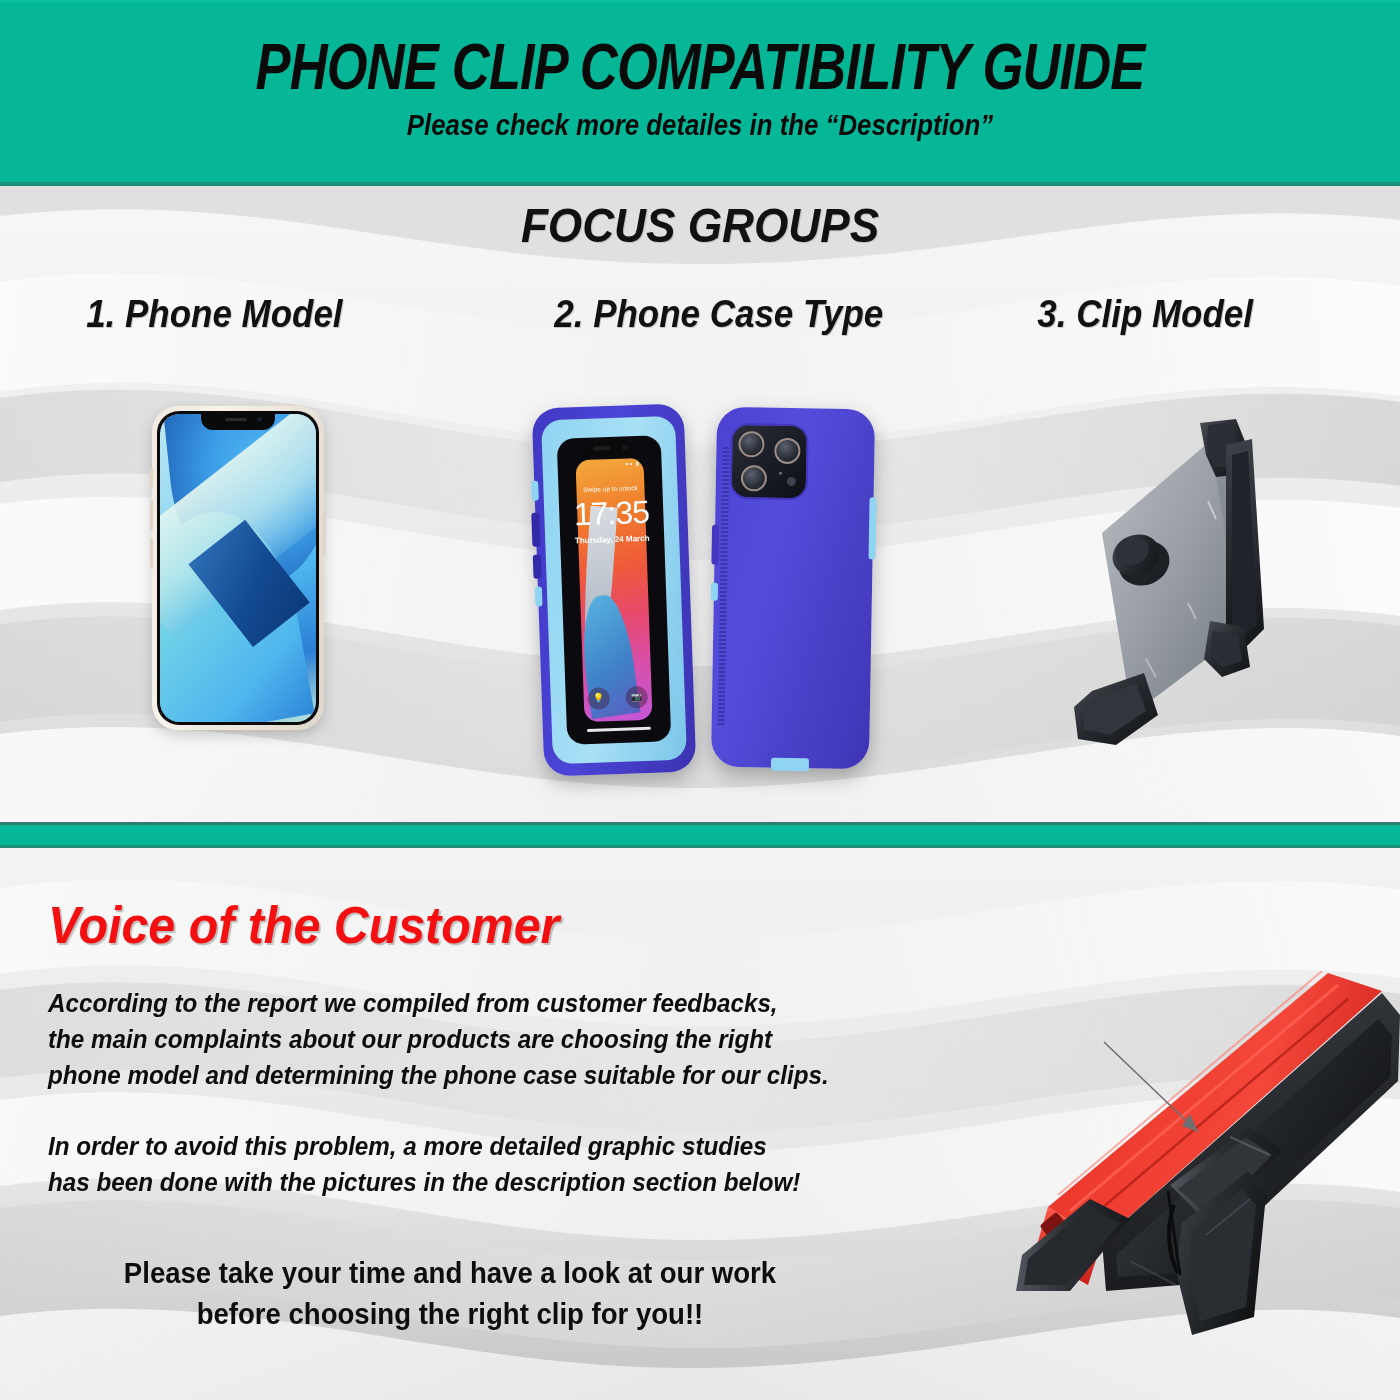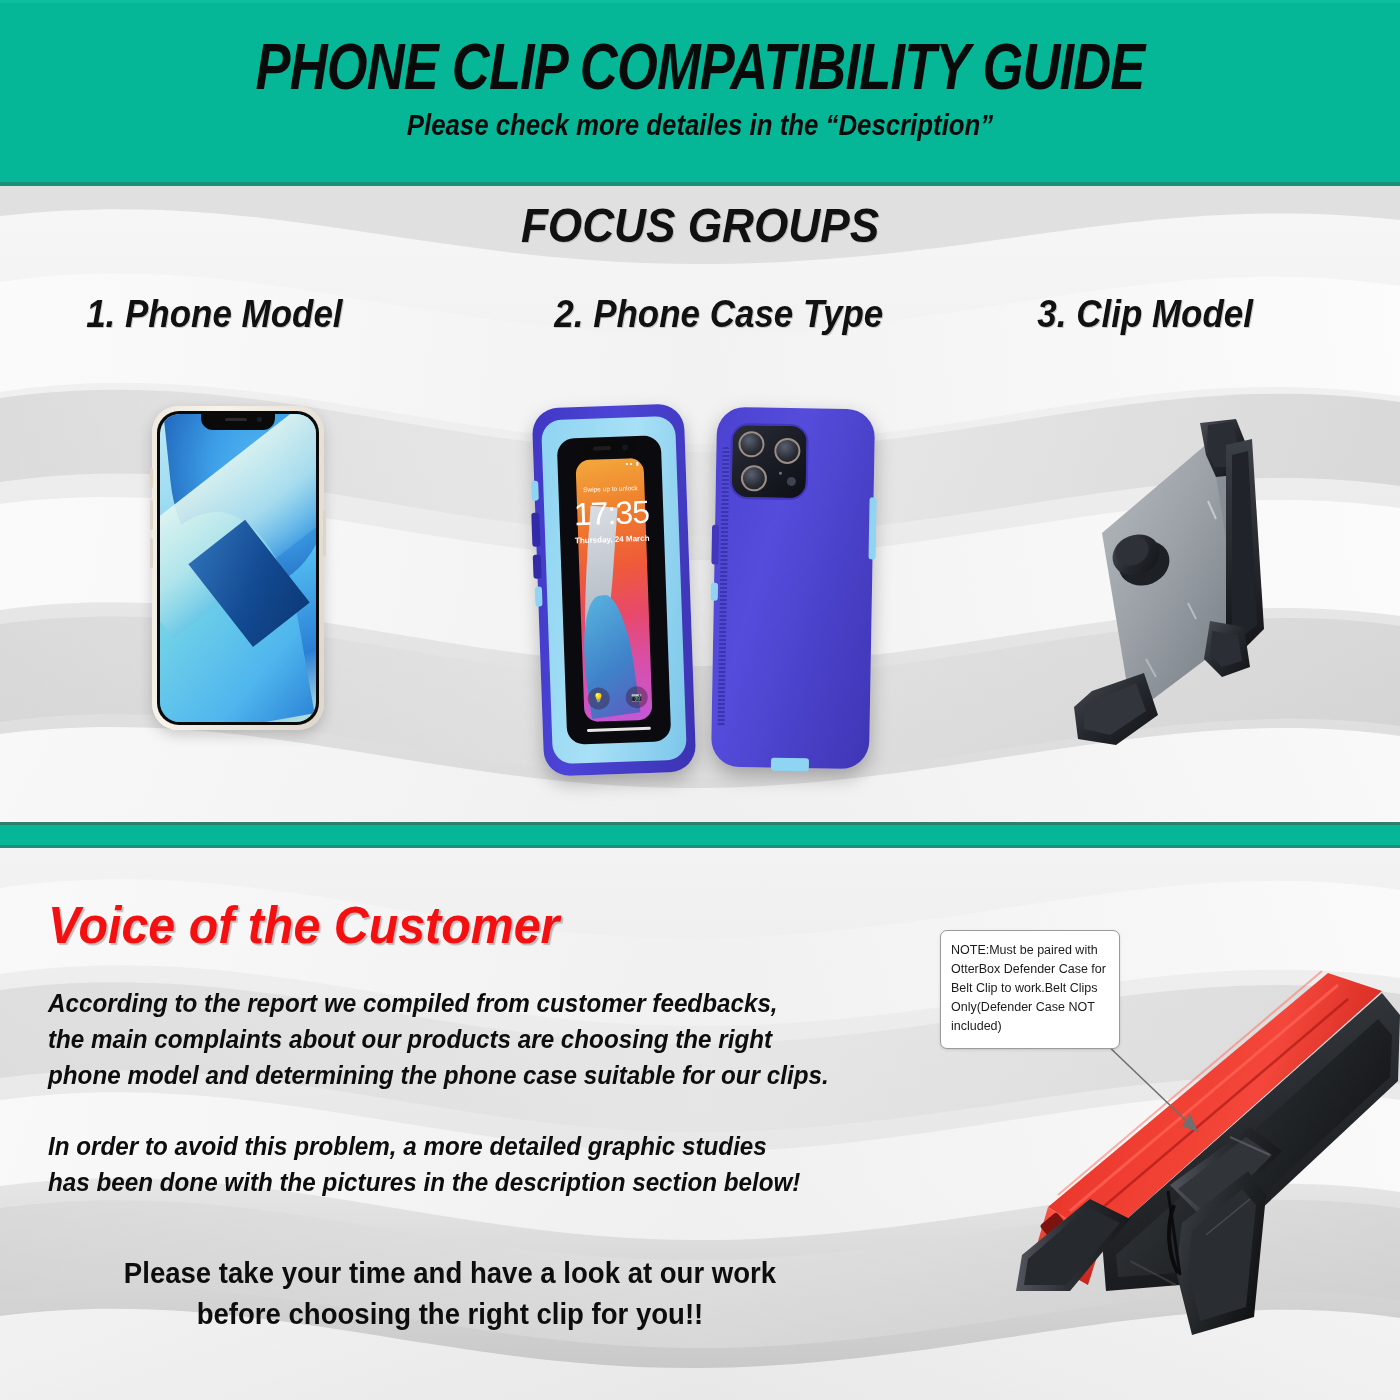--- a/index.html
+++ b/index.html
@@ -556,17 +556,14 @@
       <path d="M276,280 L320,244" stroke="#5a5e64" stroke-width="1.6" fill="none" opacity="0.6"></path>
     </svg>
   </div>
 
   <div class="note-tail">
     <svg viewBox="0 0 110 100" style="width:110px;height:100px;display:block;">
       <path d="M2,2 L96,92" stroke="#6f6f6f" stroke-width="1.6" fill="none"></path>
       <path d="M96,92 L80,86 L88,74 Z" fill="#6f6f6f"></path>
     </svg>
   </div>
-  <div class="note-callout">
-    <span>NOTE:Must be paired with OtterBox Defender Case for Belt Clip to work.Belt Clips Only(Defender Case NOT included)</span>
-  </div>
 
 </div>
 
 </body></html>

